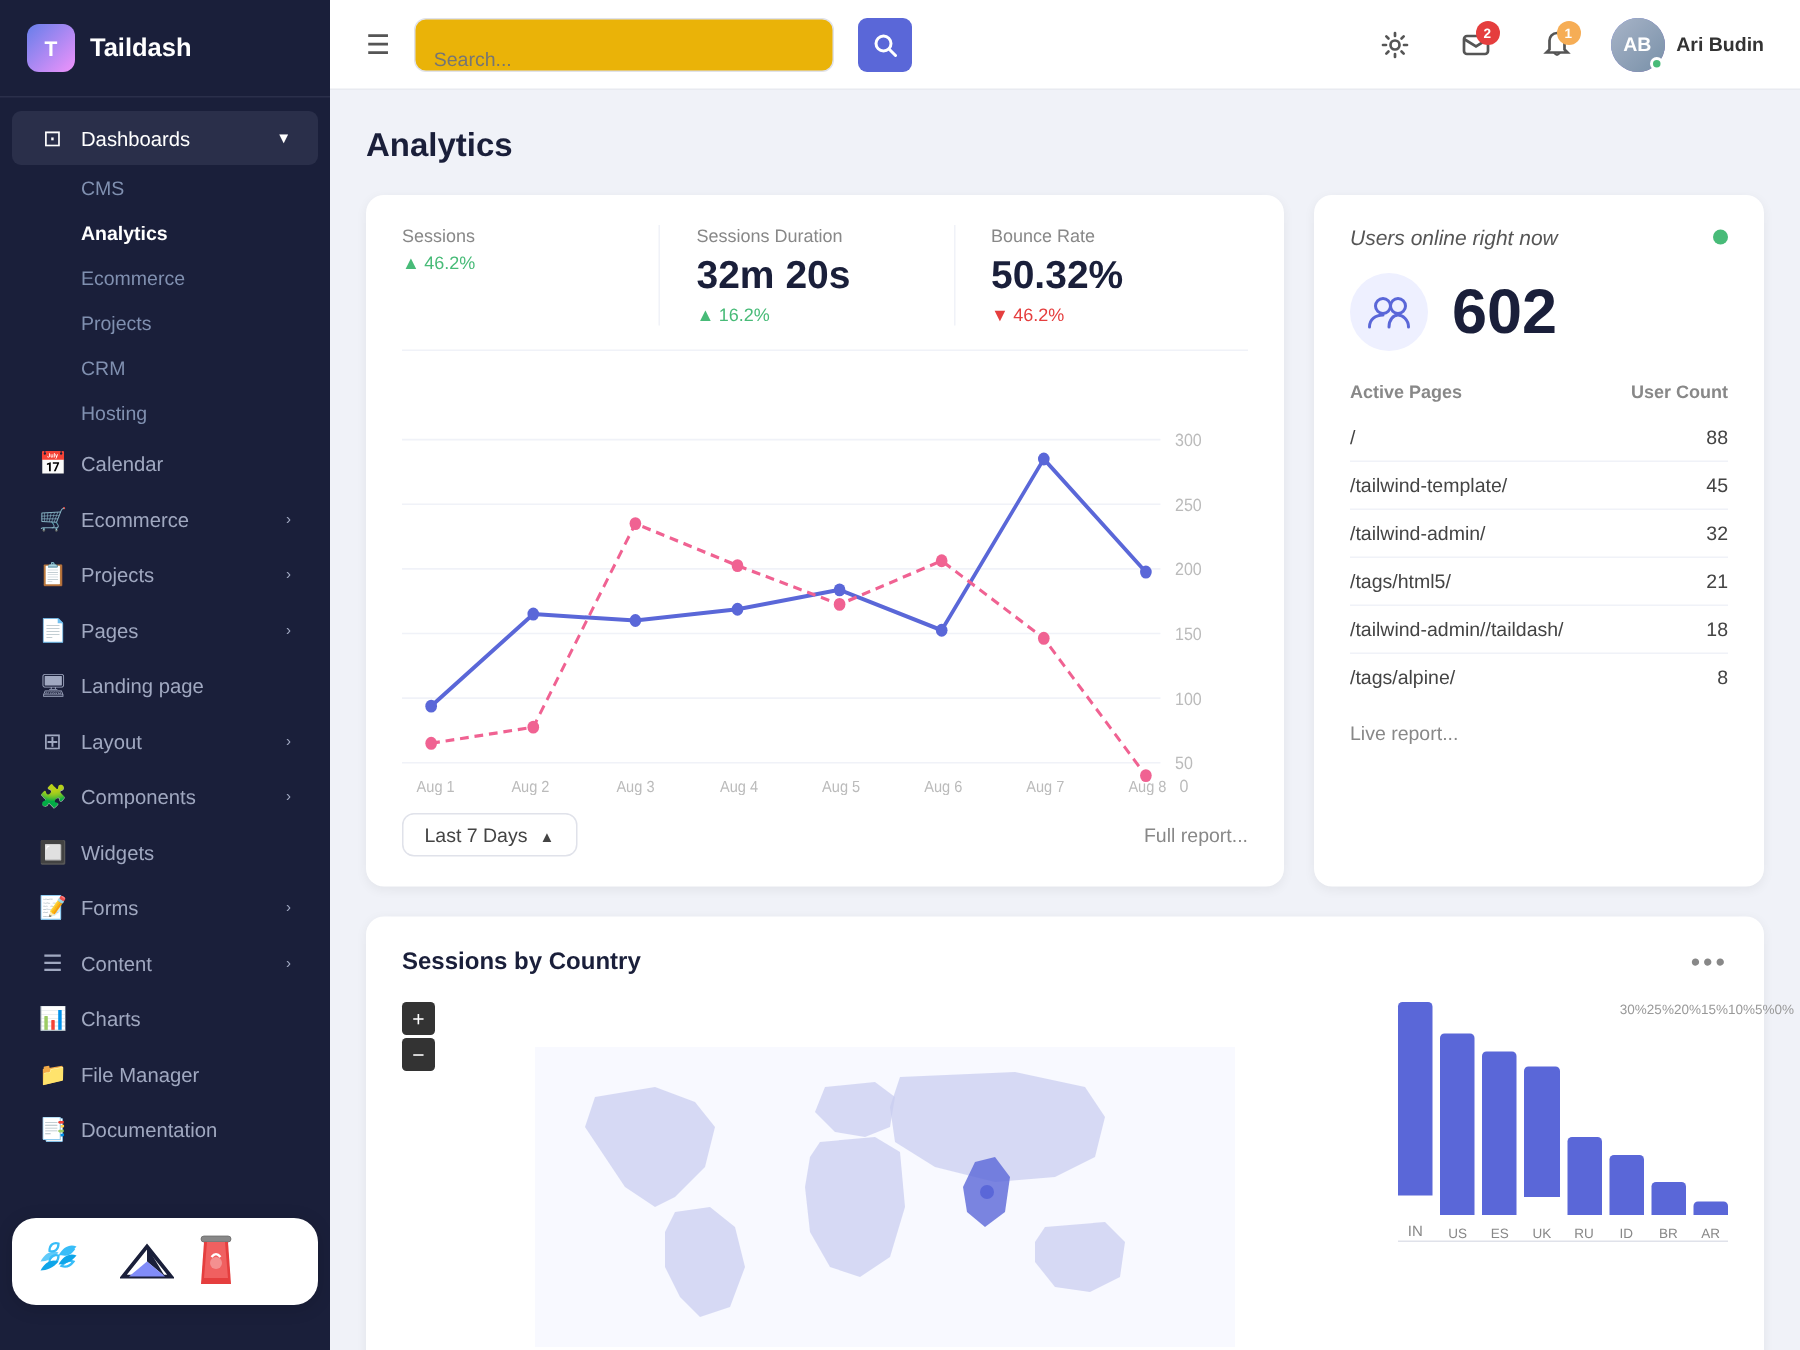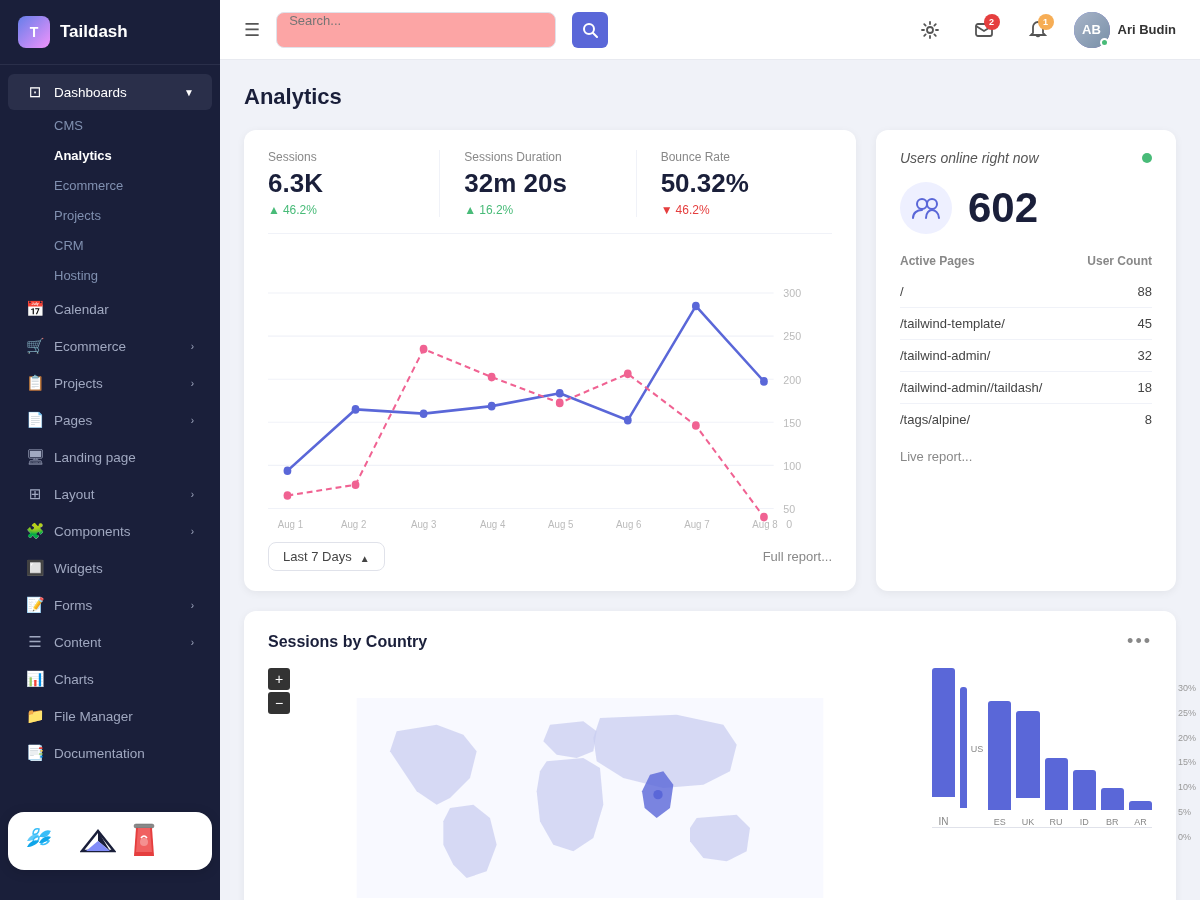--- a/index.html
+++ b/index.html
@@ -65,22 +65,22 @@
       height: 60px;
       display: flex;
       align-items: center;
       padding: 0 24px;
       gap: 16px;
       border-bottom: 1px solid #e8eaf0;
       box-shadow: 0 1px 4px rgba(0,0,0,0.05);
     }
     .menu-icon { font-size: 18px; color: #555; cursor: pointer; }
     .search-bar {
-      display: flex; align-items: flex-start;
-      background: #fca5a5;
+      display: flex; align-items: flex-end;
+      background: #eab308;
       border: 1px solid #e0e2ea;
       border-radius: 8px;
       padding: 0 12px;
       height: 36px;
       gap: 8px;
       width: 280px;
     }
     .search-bar input {
       border: none; background: transparent; outline: none;
       font-size: 13px; color: #555; width: 200px;
@@ -415,21 +415,20 @@
 
   <div class="content">
     <div class="page-title">Analytics</div>
 
     <div class="top-row">
 
       <div class="analytics-card">
         <div class="stats-row">
           <div class="stat-item">
             <div class="stat-label">Sessions</div>
-            <div class="stat-value">6.3K</div>
             <div class="stat-change up">
               <span>▲</span>
               <span>46.2%</span>
             </div>
           </div>
           <div class="stat-item">
             <div class="stat-label">Sessions Duration</div>
             <div class="stat-value">32m 20s</div>
             <div class="stat-change up">
               <span>▲</span>
@@ -533,20 +532,24 @@
             </div>
             <div class="active-page-row">
               <span>/tailwind-template/</span>
               <span>45</span>
             </div>
             <div class="active-page-row">
               <span>/tailwind-admin/</span>
               <span>32</span>
             </div>
             <div class="active-page-row">
+              <span>/tags/html5/</span>
+              <span>21</span>
+            </div>
+            <div class="active-page-row">
               <span>/tailwind-admin//taildash/</span>
               <span>18</span>
             </div>
             <div class="active-page-row">
               <span>/tags/alpine/</span>
               <span>8</span>
             </div>
           </div>
         <div class="live-report">Live report...</div>
       </div>
@@ -583,36 +586,36 @@
 
             <path d="M510 180 L570 175 L590 195 L585 230 L555 245 L520 240 L500 215 L500 195 Z" fill="#c8ccf0" opacity="0.7"></path>
 
             <circle cx="452" cy="145" r="7" fill="#5a67d8"></circle>
           </svg>
         </div>
 
         <div style="width:220px; position:relative;">
           <div style="display:flex; align-items:flex-end; gap:5px; height:160px; border-bottom:1px solid #e0e2ea; padding-bottom:0; position:relative;">
 
-            <div style="position:absolute;right:-44px;top:0;height:100%;display:flex;flex-direction:column;justify-content:space-between;font-size:9px;color:#999;margin-top:15px;">
+            <div style="position:absolute;right:-44px;top:0;height:100%;display:flex;justify-content:space-between;font-size:9px;color:#999;">
               <span>30%</span>
               <span>25%</span>
               <span>20%</span>
               <span>15%</span>
               <span>10%</span>
               <span>5%</span>
               <span>0%</span>
             </div>
 
             <div id="bar-chart-cols" style="display:flex; align-items:flex-end; gap:5px; height:100%; width:100%;">
                 <div style="display: flex; flex-direction: column; align-items: center; gap: 4px; justify-content: flex-end; flex: 1 1 0%; height: 100%;">
                   <div style="width: 100%; height: 132px; border-radius: 3px 3px 0px 0px; background: rgb(90, 103, 216);"></div>
                   <div style="font-size: 10px; color: rgb(136, 136, 136); margin-top: 15px;">IN</div>
                 </div>
-                <div style="display: flex; flex-direction: row; align-items: center; gap: 4px; justify-content: flex-end; flex: 1 1 0%; height: 100%;">
+                <div style="display: flex; flex-direction: column; align-items: center; gap: 4px; justify-content: flex-end; flex: 1 1 0%; height: 100%;">
                   <div style="width: 100%; height: 121px; border-radius: 3px 3px 0px 0px; background: rgb(90, 103, 216);"></div>
                   <div style="font-size: 9px; color: rgb(136, 136, 136); margin-top: 3px;">US</div>
                 </div>
                 <div style="display: flex; flex-direction: column; align-items: center; gap: 4px; justify-content: flex-end; flex: 1 1 0%; height: 100%;">
                   <div style="width: 100%; height: 109px; border-radius: 3px 3px 0px 0px; background: rgb(90, 103, 216);"></div>
                   <div style="font-size: 9px; color: rgb(136, 136, 136); margin-top: 3px;">ES</div>
                 </div>
                 <div style="display: flex; flex-direction: column; align-items: center; gap: 16px; justify-content: flex-end; flex: 1 1 0%; height: 100%;">
                   <div style="width: 100%; height: 87px; border-radius: 3px 3px 0px 0px; background: rgb(90, 103, 216);"></div>
                   <div style="font-size: 9px; color: rgb(136, 136, 136); margin-top: 3px;">UK</div>

